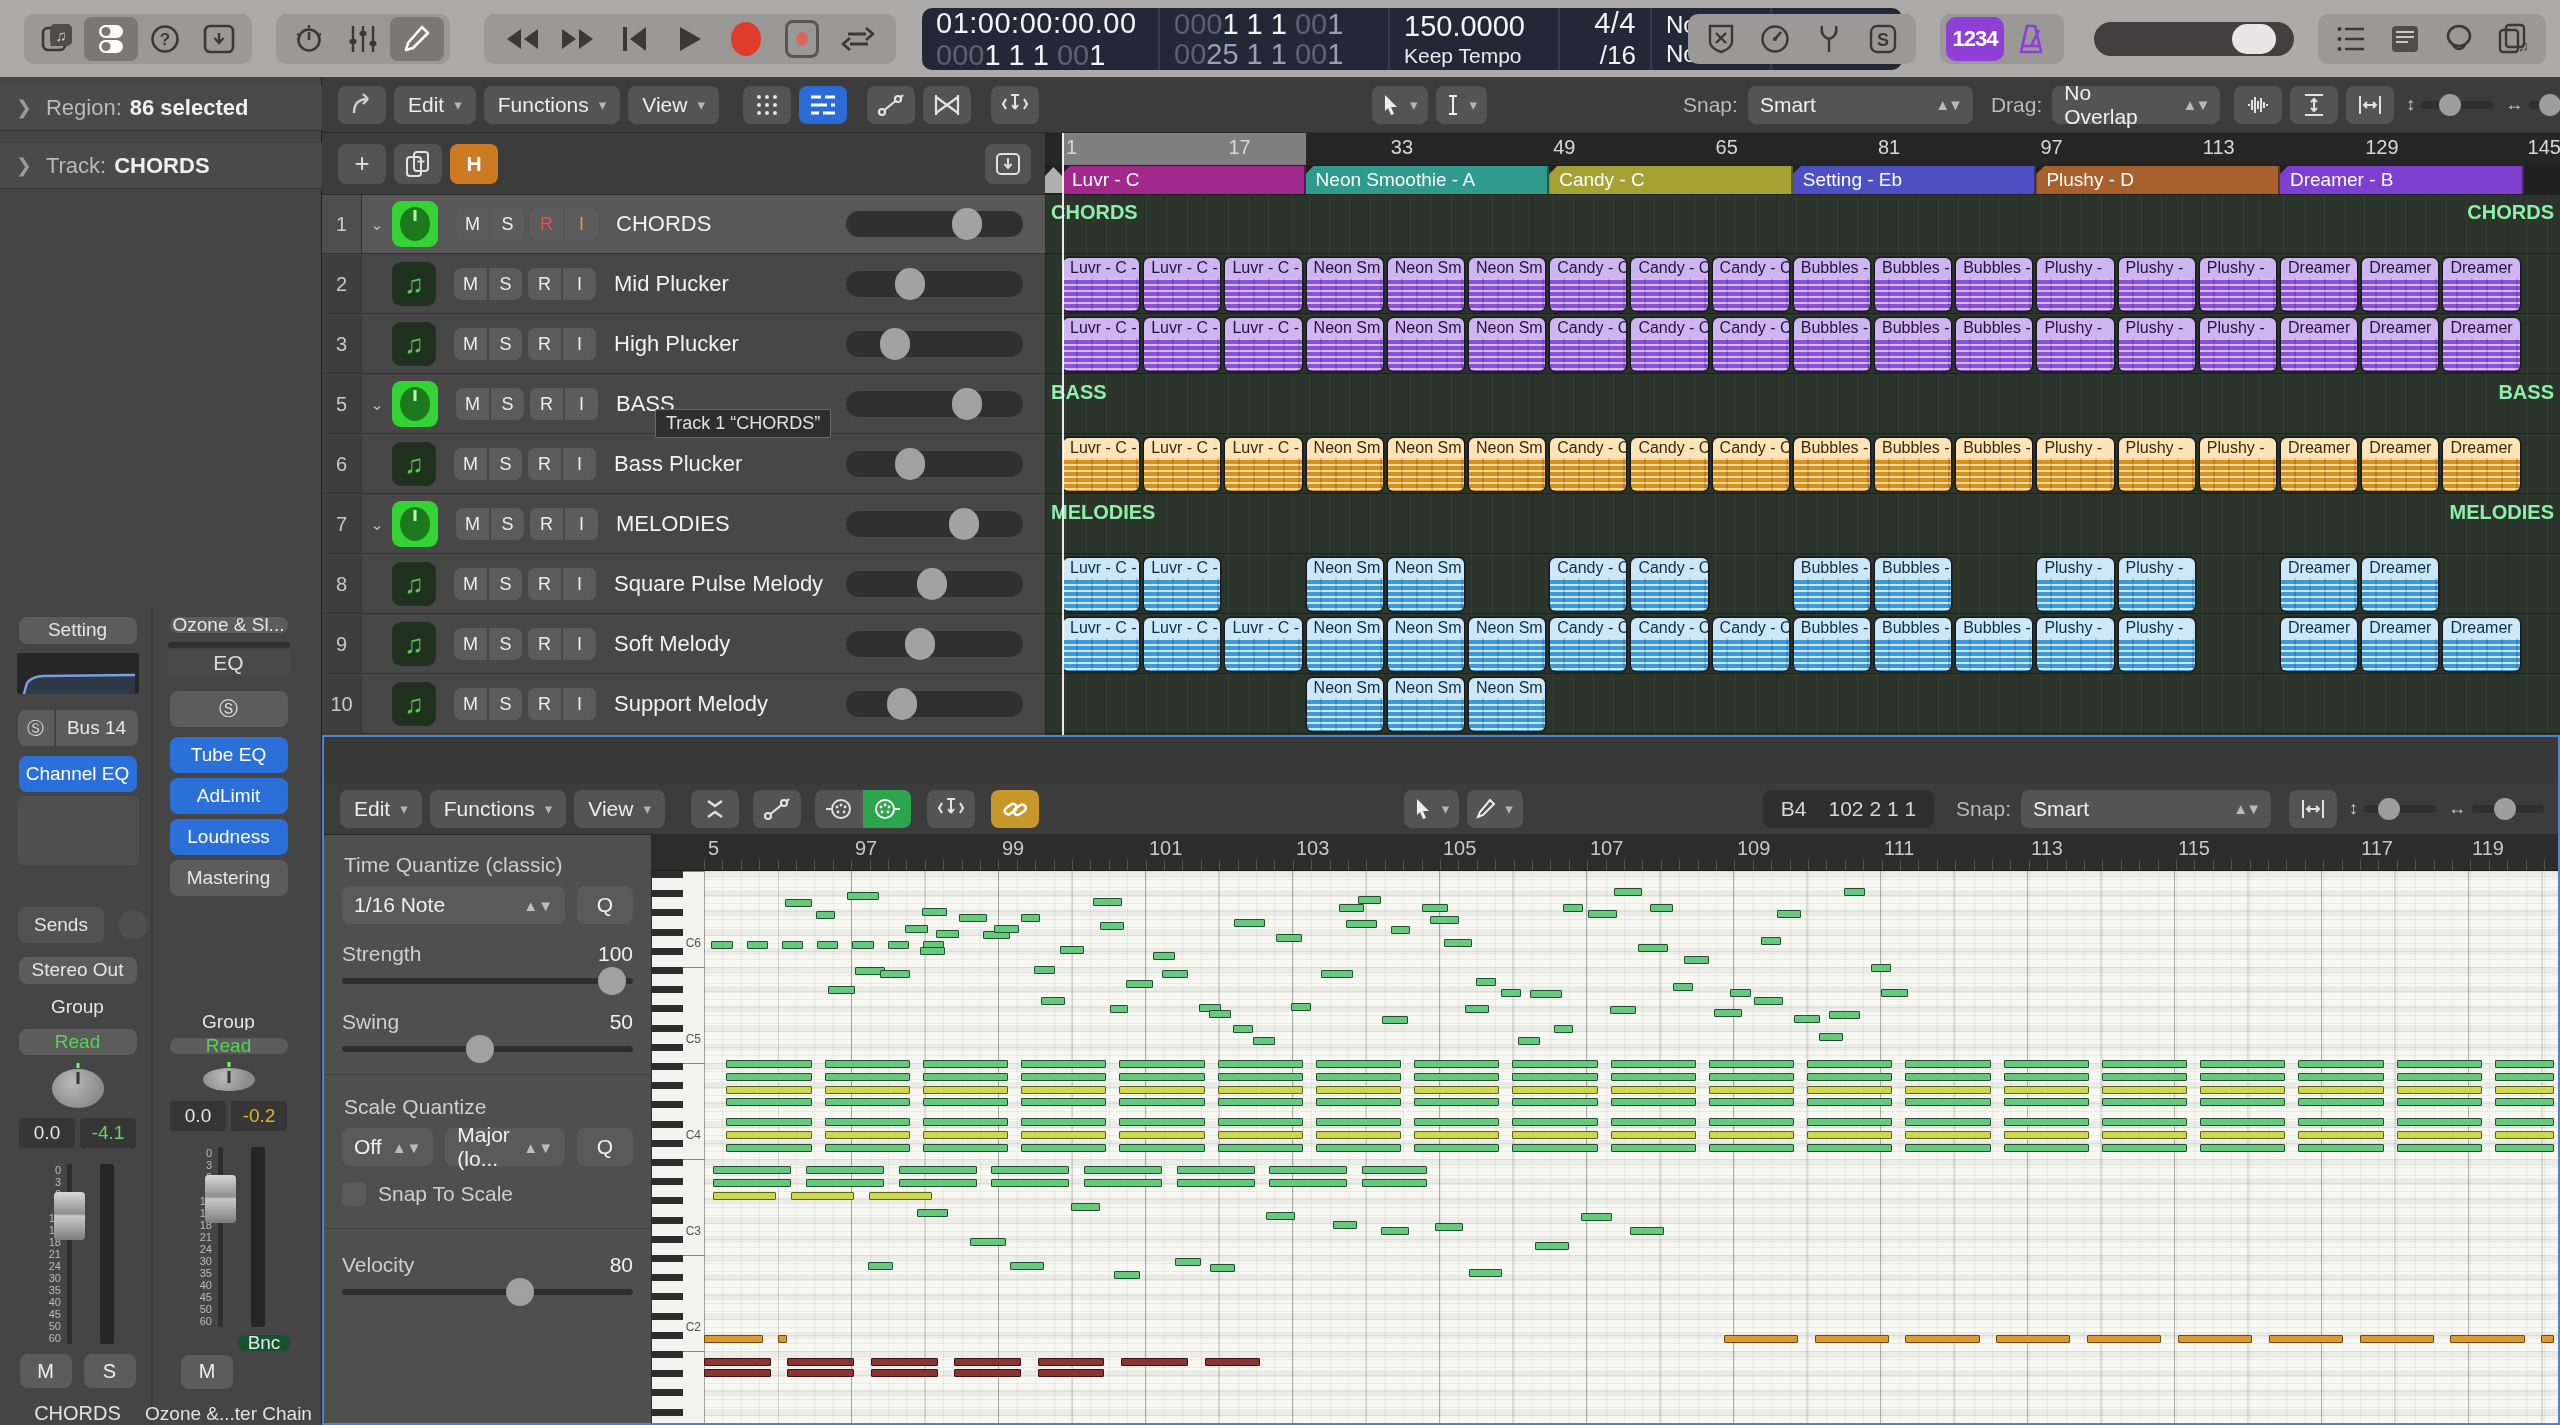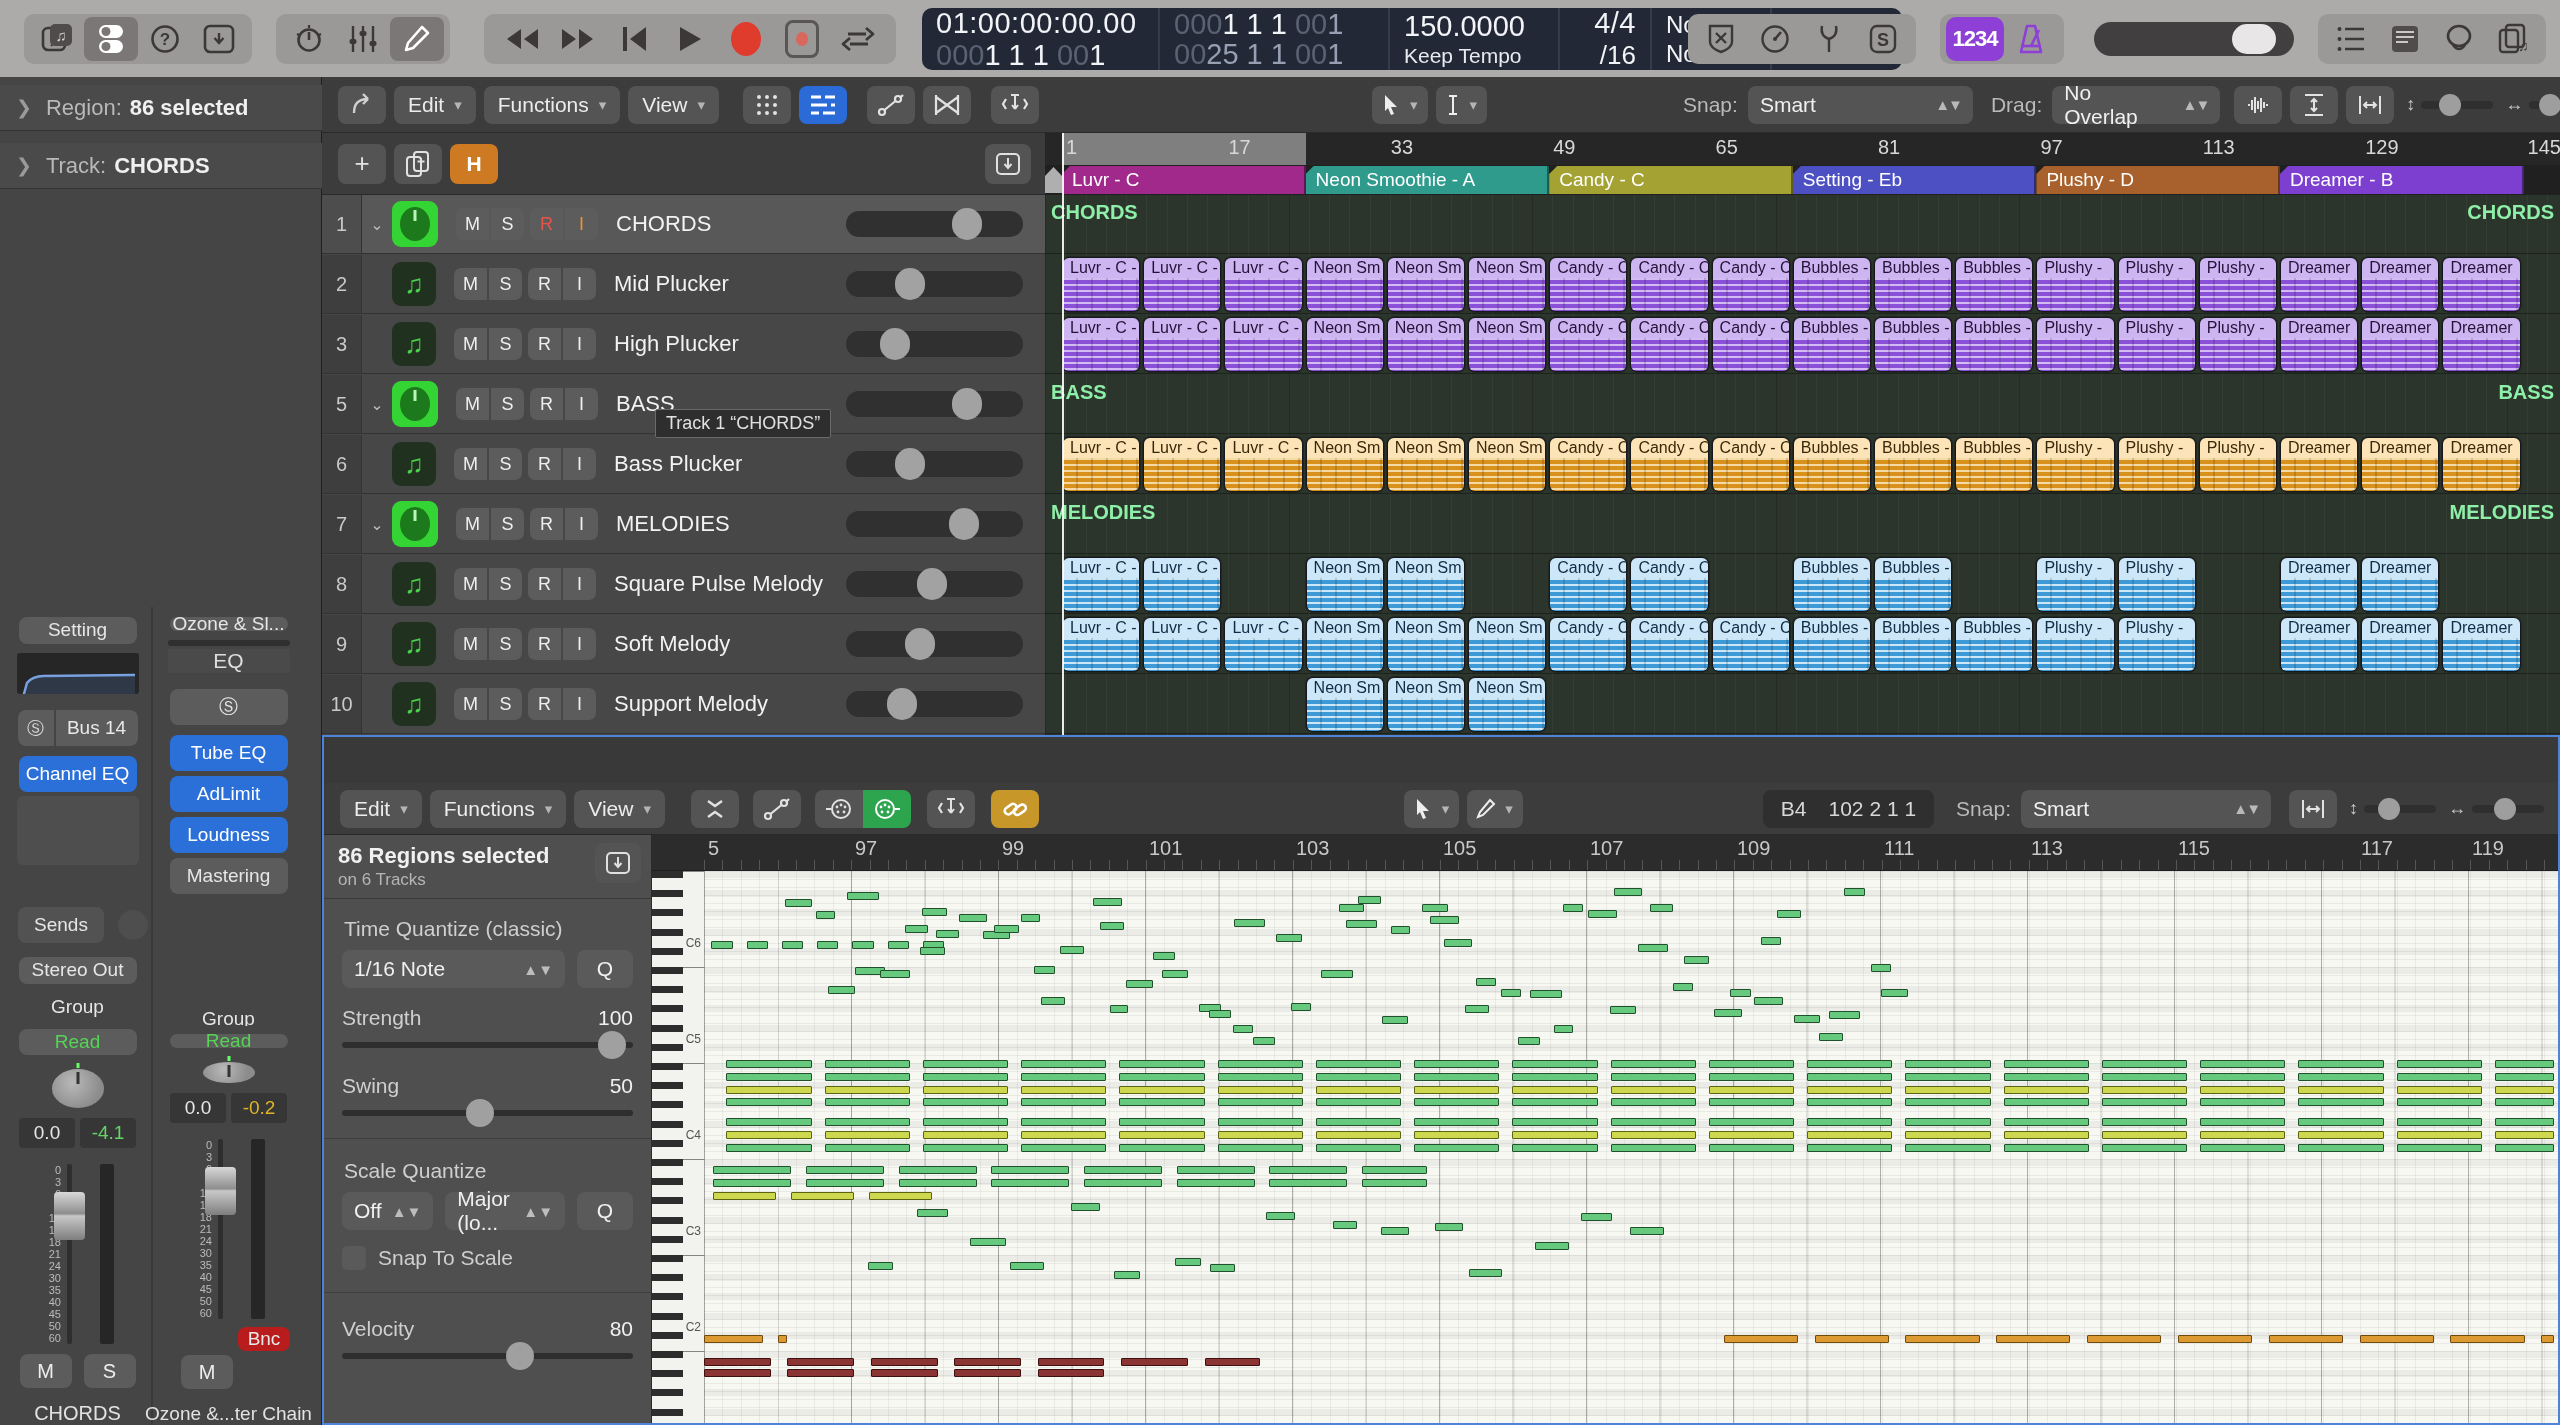--- a/index.html
+++ b/index.html
@@ -70,21 +70,21 @@
   .volrow{display:flex;gap:5px;margin-top:10px;}
   .volrow span{width:56px;height:30px;background:#363636;border-radius:4px;display:flex;align-items:center;justify-content:center;font-size:19px;color:#e8e8e8;}
   .volrow .green{color:#66d466;}
   .volrow .yellow{color:#e0b428;}
   .fader{display:flex;margin-top:16px;height:196px;}
   .fader .track{width:5px;background:#2e2e2e;border-radius:2px;margin:0 4px;position:relative;height:100%;}
   .fader .cap{position:absolute;left:-13px;top:28px;width:31px;height:48px;border-radius:4px;background:linear-gradient(to bottom,#d8d8d8,#8e8e8e 45%,#c8c8c8 50%,#7e7e7e);}
   .fader .scale{display:flex;flex-direction:column;justify-content:space-between;font-size:11px;color:#bbb;text-align:right;width:22px;padding:0 2px 0 0;}
   .fader .meterv{width:14px;background:#262626;border-radius:2px;margin-left:2px;}
   .bncrow{margin-top:8px;align-self:flex-end;}
-  .bnc{width:52px;height:24px;border-radius:8px;background:#b91c1c;color:#e8e8e8;font-size:19px;display:flex;align-items:center;justify-content:center;}
+  .bnc{width:52px;height:16px;border-radius:8px;background:#14532d;color:#e8e8e8;font-size:19px;display:flex;align-items:center;justify-content:center;}
   .msrow{display:flex;gap:12px;margin-top:10px;}
   .msrow span{width:52px;height:34px;border-radius:8px;background:#5c5c5c;color:#eee;font-size:20px;display:flex;align-items:center;justify-content:center;}
   .stripname{margin-top:14px;font-size:20px;color:#e2e2e2;white-space:nowrap;}
 
   
   .ws{position:absolute;left:322px;top:77px;right:0;bottom:0;background:#3c3c3c;}
   .ws-toolbar{position:absolute;left:0;top:0;right:0;height:56px;background:#3c3c3c;border-bottom:1px solid #2a2a2a;display:flex;align-items:center;}
   .mbtn{height:38px;border-radius:8px;background:#545454;color:#ececec;font-size:21px;display:flex;align-items:center;padding:0 14px;margin-left:8px;gap:10px;}
   .mbtn .dd{color:#b5b5b5;font-size:15px;}
   .ibtn{width:48px;height:38px;border-radius:8px;background:#545454;color:#e2e2e2;display:flex;align-items:center;justify-content:center;margin-left:8px;font-size:20px;}
@@ -1341,30 +1341,20 @@
               <span>↔</span>
               <span class="ztrack">
                 <i style="left:22px"></i>
               </span>
             </div>
         </div>
       </div>
 
       <div class="ebody">
         <div class="einsp">
-          <div class="einsp-head">
-            <div class="t1">86 Regions selected</div>
-            <div class="t2">on 6 Tracks</div>
-            <div class="dl">
-              <svg width="24" height="22" viewBox="0 0 24 22">
-                  <rect x="1" y="1" width="22" height="20" rx="4" fill="none" stroke="#e0e0e0" stroke-width="2"></rect>
-                  <path d="M12 5 v9 M8.5 11 l3.5 4 3.5-4" fill="none" stroke="#e0e0e0" stroke-width="2"></path>
-                </svg>
-            </div>
-          </div>
           <div class="qpanel">
             <div class="qlabel">Time Quantize (classic)</div>
             <div class="qrow">
               <div class="qsel">
                   <span>1/16 Note</span>
                   <span class="ud">▲▼</span>
                 </div>
               <div class="qbtn">Q</div>
             </div>
             <div class="prow">

